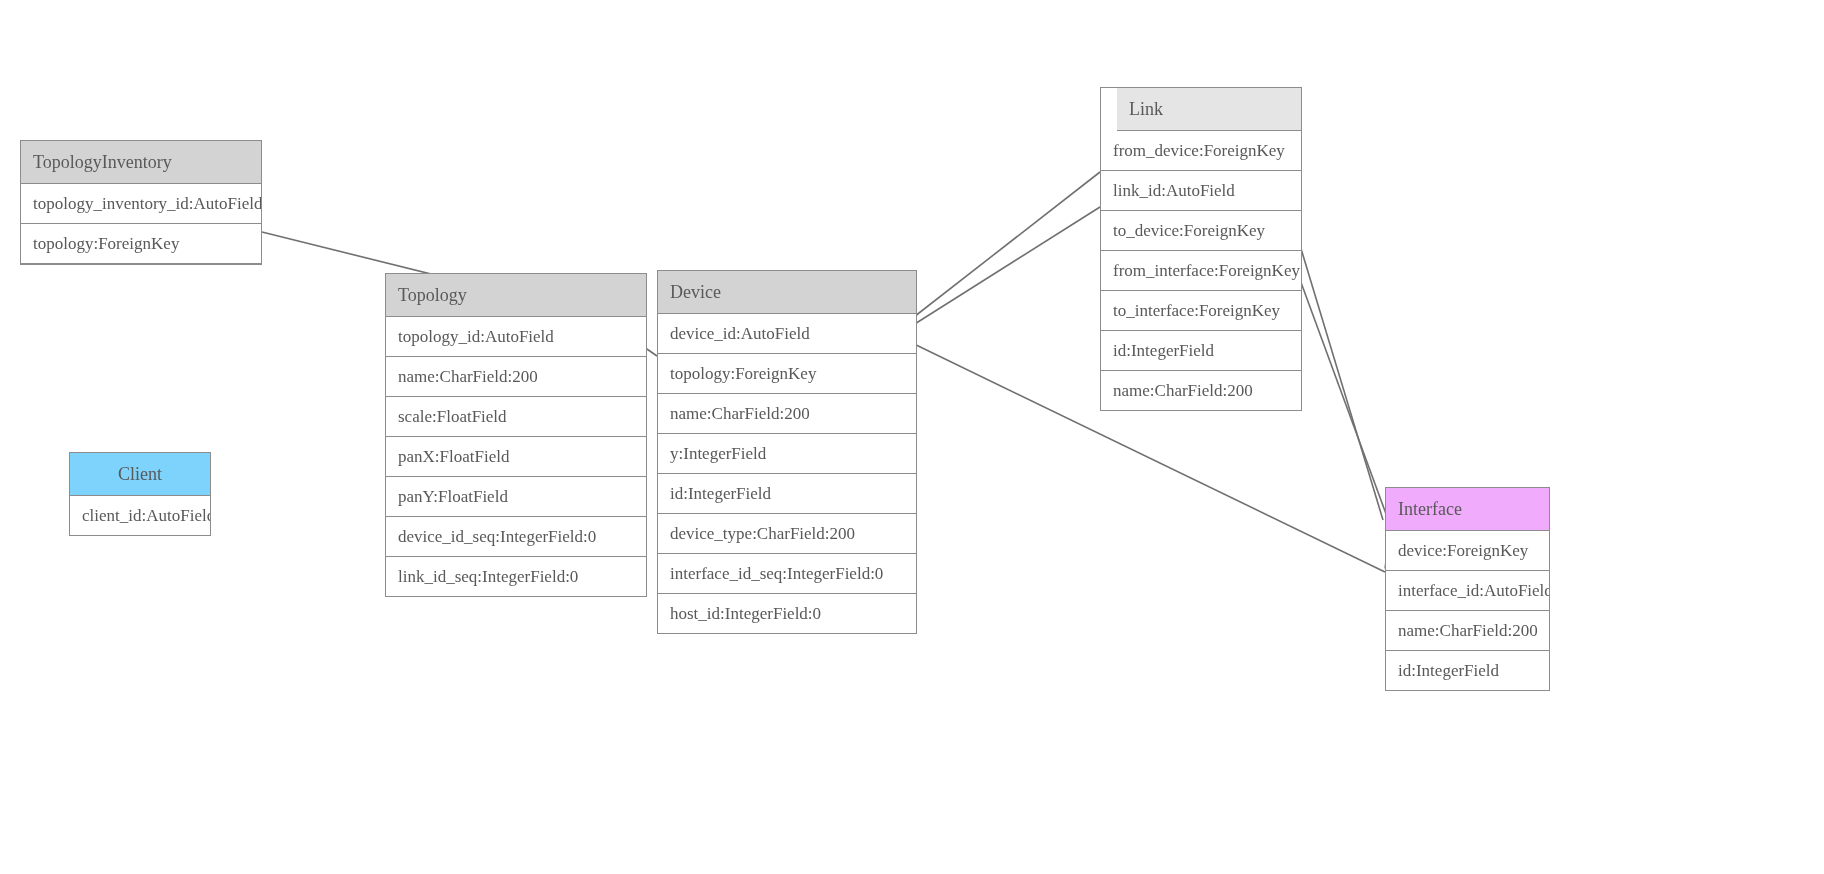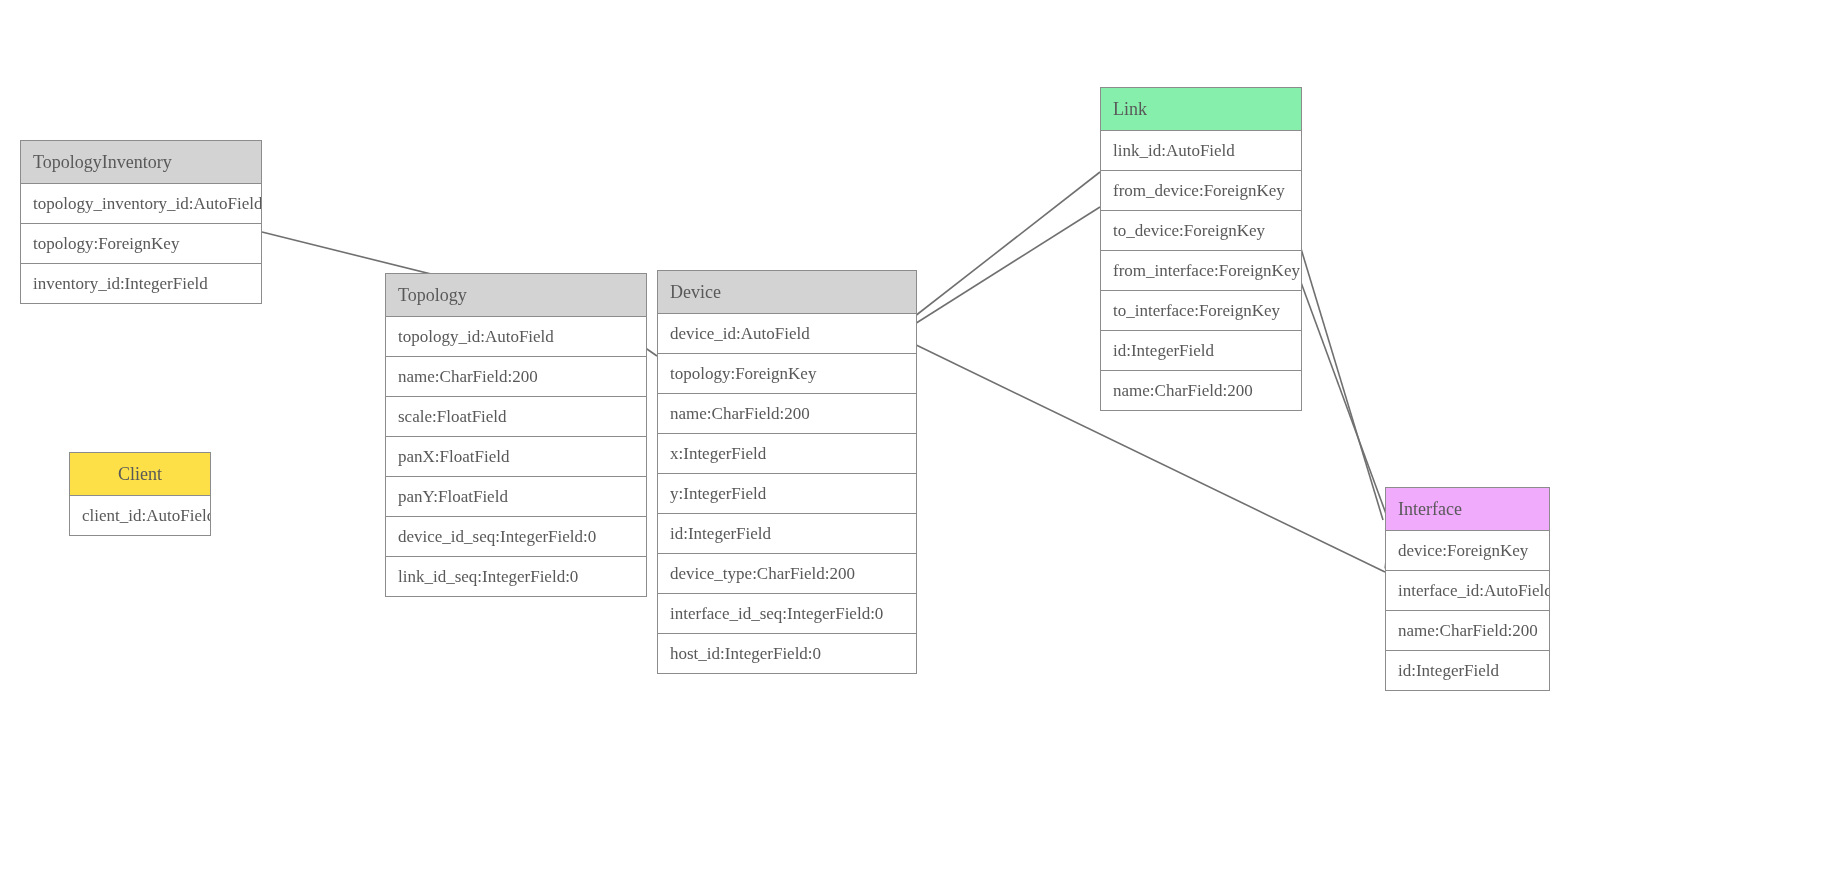--- a/index.html
+++ b/index.html
@@ -101,60 +101,58 @@
         <title>Link.to_interface to Interface</title>
       </g>
     </svg>
 
   <div id="entity-layer">
       <div class="entity" style="left: 20px; top: 140px; width: 242px; border-color: rgb(140, 140, 140); background: rgb(255, 255, 255);">
         <div class="entity-header" style="background: rgb(211, 211, 211); border-bottom-color: rgb(140, 140, 140); color: rgb(89, 89, 89);">TopologyInventory</div>
         <div class="entity-fields">
           <div class="field-row" style="border-bottom-color: rgb(140, 140, 140); color: rgb(89, 89, 89);">topology_inventory_id:AutoField</div>
           <div class="field-row" style="border-bottom-color: rgb(140, 140, 140); color: rgb(89, 89, 89);">topology:ForeignKey</div>
-          <div class="field-row last" style="border-bottom-color: rgb(140, 140, 140); color: rgb(89, 89, 89);">inventory_id:IntegerField</div>
         </div>
       </div>
       <div class="entity" style="left: 385px; top: 273px; width: 262px; border-color: rgb(140, 140, 140); background: rgb(255, 255, 255);">
         <div class="entity-header" style="background: rgb(211, 211, 211); border-bottom-color: rgb(140, 140, 140); color: rgb(89, 89, 89);">Topology</div>
         <div class="entity-fields">
           <div class="field-row" style="border-bottom-color: rgb(140, 140, 140); color: rgb(89, 89, 89);">topology_id:AutoField</div>
           <div class="field-row" style="border-bottom-color: rgb(140, 140, 140); color: rgb(89, 89, 89);">name:CharField:200</div>
           <div class="field-row" style="border-bottom-color: rgb(140, 140, 140); color: rgb(89, 89, 89);">scale:FloatField</div>
           <div class="field-row" style="border-bottom-color: rgb(140, 140, 140); color: rgb(89, 89, 89);">panX:FloatField</div>
           <div class="field-row" style="border-bottom-color: rgb(140, 140, 140); color: rgb(89, 89, 89);">panY:FloatField</div>
           <div class="field-row" style="border-bottom-color: rgb(140, 140, 140); color: rgb(89, 89, 89);">device_id_seq:IntegerField:0</div>
           <div class="field-row last" style="border-bottom-color: rgb(140, 140, 140); color: rgb(89, 89, 89);">link_id_seq:IntegerField:0</div>
         </div>
       </div>
       <div class="entity" style="left: 69px; top: 452px; width: 142px; border-color: rgb(140, 140, 140); background: rgb(255, 255, 255);">
-        <div class="entity-header" style="background: #fde047; border-bottom-color: rgb(140, 140, 140); color: rgb(89, 89, 89); padding-left: 48px;">Client</div>
+        <div class="entity-header" style="background: #7dd3fc; border-bottom-color: rgb(140, 140, 140); color: rgb(89, 89, 89); padding-left: 48px;">Client</div>
         <div class="entity-fields">
           <div class="field-row last" style="border-bottom-color: rgb(140, 140, 140); color: rgb(89, 89, 89);">client_id:AutoField</div>
         </div>
       </div>
       <div class="entity" style="left: 657px; top: 270px; width: 260px; border-color: rgb(140, 140, 140); background: rgb(255, 255, 255);">
         <div class="entity-header" style="background: rgb(211, 211, 211); border-bottom-color: rgb(140, 140, 140); color: rgb(89, 89, 89);">Device</div>
         <div class="entity-fields">
           <div class="field-row" style="border-bottom-color: rgb(140, 140, 140); color: rgb(89, 89, 89);">device_id:AutoField</div>
           <div class="field-row" style="border-bottom-color: rgb(140, 140, 140); color: rgb(89, 89, 89);">topology:ForeignKey</div>
           <div class="field-row" style="border-bottom-color: rgb(140, 140, 140); color: rgb(89, 89, 89);">name:CharField:200</div>
-          <div class="field-row" style="border-bottom-color: rgb(140, 140, 140); color: rgb(89, 89, 89);">x:IntegerField</div>
           <div class="field-row" style="border-bottom-color: rgb(140, 140, 140); color: rgb(89, 89, 89);">y:IntegerField</div>
           <div class="field-row" style="border-bottom-color: rgb(140, 140, 140); color: rgb(89, 89, 89);">id:IntegerField</div>
           <div class="field-row" style="border-bottom-color: rgb(140, 140, 140); color: rgb(89, 89, 89);">device_type:CharField:200</div>
           <div class="field-row" style="border-bottom-color: rgb(140, 140, 140); color: rgb(89, 89, 89);">interface_id_seq:IntegerField:0</div>
           <div class="field-row last" style="border-bottom-color: rgb(140, 140, 140); color: rgb(89, 89, 89);">host_id:IntegerField:0</div>
         </div>
       </div>
       <div class="entity" style="left: 1100px; top: 87px; width: 202px; border-color: rgb(140, 140, 140); background: rgb(255, 255, 255);">
-        <div class="entity-header" style="background: #86efac; border-bottom-color: rgb(140, 140, 140); color: rgb(89, 89, 89);">Link</div>
+        <div class="entity-header" style="background: #e5e5e5; border-bottom-color: rgb(140, 140, 140); color: rgb(89, 89, 89); margin-left: 16px;">Link</div>
         <div class="entity-fields">
+          <div class="field-row" style="border-bottom-color: rgb(140, 140, 140); color: rgb(89, 89, 89);">from_device:ForeignKey</div>
           <div class="field-row" style="border-bottom-color: rgb(140, 140, 140); color: rgb(89, 89, 89);">link_id:AutoField</div>
-          <div class="field-row" style="border-bottom-color: rgb(140, 140, 140); color: rgb(89, 89, 89);">from_device:ForeignKey</div>
           <div class="field-row" style="border-bottom-color: rgb(140, 140, 140); color: rgb(89, 89, 89);">to_device:ForeignKey</div>
           <div class="field-row" style="border-bottom-color: rgb(140, 140, 140); color: rgb(89, 89, 89);">from_interface:ForeignKey</div>
           <div class="field-row" style="border-bottom-color: rgb(140, 140, 140); color: rgb(89, 89, 89);">to_interface:ForeignKey</div>
           <div class="field-row" style="border-bottom-color: rgb(140, 140, 140); color: rgb(89, 89, 89);">id:IntegerField</div>
           <div class="field-row last" style="border-bottom-color: rgb(140, 140, 140); color: rgb(89, 89, 89);">name:CharField:200</div>
         </div>
       </div>
       <div class="entity" style="left: 1385px; top: 487px; width: 165px; border-color: rgb(140, 140, 140); background: rgb(255, 255, 255);">
         <div class="entity-header" style="background: #f0abfc; border-bottom-color: rgb(140, 140, 140); color: rgb(89, 89, 89);">Interface</div>
         <div class="entity-fields">

